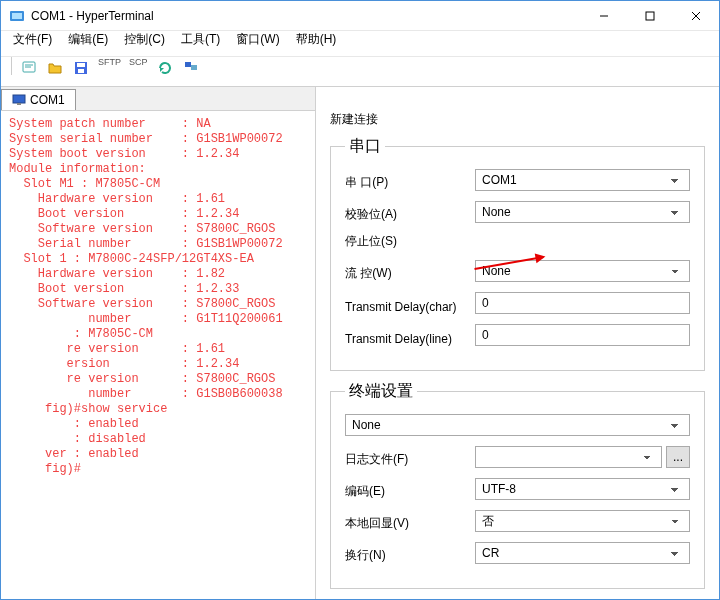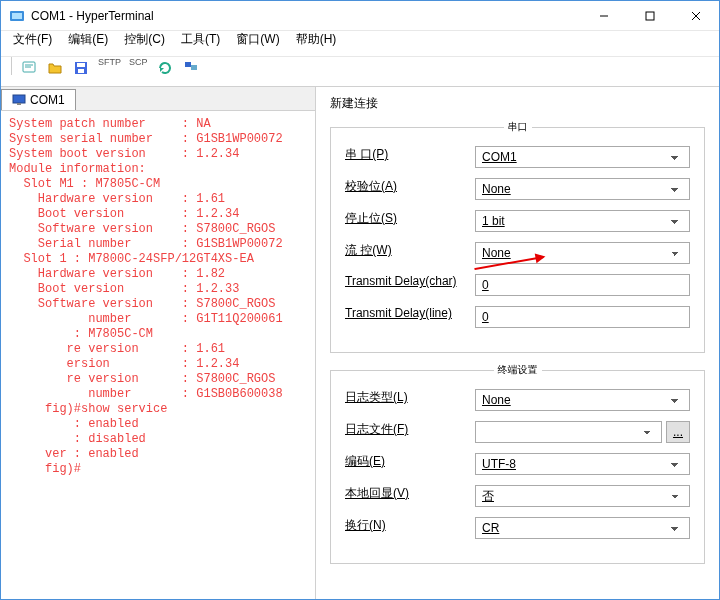--- a/index.html
+++ b/index.html
@@ -14,24 +14,24 @@
   .tool-btn { width: 22px; height: 22px; display: flex; align-items: center; justify-content: center; cursor: pointer; border-radius: 2px; }
   .tool-sep { width: 1px; height: 18px; background: #ccc; margin: 0 2px; }
   .tool-text { font-size: 9px; color: #555; padding: 0 2px; cursor: pointer; }
   .main { flex: 1; display: flex; overflow: hidden; }
   .left-pane { width: 315px; border-right: 1px solid #d0d0d0; display: flex; flex-direction: column; }
   .tab-row { height: 24px; display: flex; background: #f0f0f0; border-bottom: 1px solid #d0d0d0; }
   .tab { padding: 2px 10px; background: #fff; border: 1px solid #999; border-bottom: none; display: flex; align-items: center; gap: 4px; margin-top: 2px; cursor: pointer; }
   .tab-icon { width: 14px; height: 12px; }
   .terminal { flex: 1; padding: 6px 8px; font-family: Consolas, "Courier New", monospace; font-size: 12px; line-height: 15px; white-space: pre; overflow: hidden; color: #ef4444; }
   .right-pane { flex: 1; padding: 6px 14px 10px 14px; overflow-y: auto; position: relative; }
-  .section-title { font-size: 12px; margin: 2px 0 8px 0; }
+  .section-title { font-size: 12px; margin: 18px 0 8px 0; }
   fieldset { border: 1px solid #ccc; padding: 12px 14px 14px 14px; margin-bottom: 10px; }
-  legend { padding: 0 4px; font-size: 10px; text-align: center; }
-  .form-row { display: flex; align-items: flex-start; margin-bottom: 10px; text-decoration: underline; }
+  legend { padding: 0 4px; font-size: 16px; }
+  .form-row { display: flex; align-items: flex-end; margin-bottom: 10px; }
   .form-label { width: 130px; }
   .form-select, .form-input { flex: 1; height: 22px; border: 1px solid #aaa; background: #fff; padding: 0 6px; font-size: 12px; font-family: inherit; }
   .form-select { appearance: none; background-image: linear-gradient(45deg, transparent 50%, #555 50%), linear-gradient(135deg, #555 50%, transparent 50%); background-position: calc(100% - 14px) 9px, calc(100% - 10px) 9px; background-size: 4px 4px, 4px 4px; background-repeat: no-repeat; padding-right: 24px; }
   .file-row { display: flex; gap: 4px; flex: 1; }
   .file-btn { width: 24px; height: 22px; background: #e1e1e1; border: 1px solid #aaa; cursor: pointer; display: flex; align-items: center; justify-content: center; }
   .arrow { position: absolute; left: 158px; top: 175px; width: 70px; height: 2px; background: #e60000; transform: rotate(-10deg); pointer-events: none; }
   .arrow::after { content: ""; position: absolute; right: -2px; top: -4px; border-left: 10px solid #e60000; border-top: 5px solid transparent; border-bottom: 5px solid transparent; }
 </style>
 </head>
 <body>
@@ -149,40 +149,38 @@
       <div class="form-row">
         <span class="form-label">串  口(P)</span>
         <select class="form-select"><option>COM1</option></select>
       </div>
       <div class="form-row">
         <span class="form-label">校验位(A)</span>
         <select class="form-select"><option>None</option></select>
       </div>
       <div class="form-row">
         <span class="form-label">停止位(S)</span>
-        <select class="form-select"><option>1 bit</option></select>
       </div>
       <div class="form-row">
         <span class="form-label">流  控(W)</span>
         <select class="form-select"><option>None</option></select>
       </div>
       <div class="form-row">
         <span class="form-label">Transmit Delay(char)</span>
         <input class="form-input" value="0" style="">
       </div>
       <div class="form-row">
         <span class="form-label">Transmit Delay(line)</span>
         <input class="form-input" value="0" style="">
       </div>
     </fieldset>
 
     <fieldset>
       <legend>终端设置</legend>
       <div class="form-row">
-        <span class="form-label">日志类型(L)</span>
         <select class="form-select"><option>None</option></select>
       </div>
       <div class="form-row">
         <span class="form-label">日志文件(F)</span>
         <div class="file-row">
           <select class="form-select"><option></option></select>
           <div class="file-btn">...</div>
         </div>
       </div>
       <div class="form-row">

